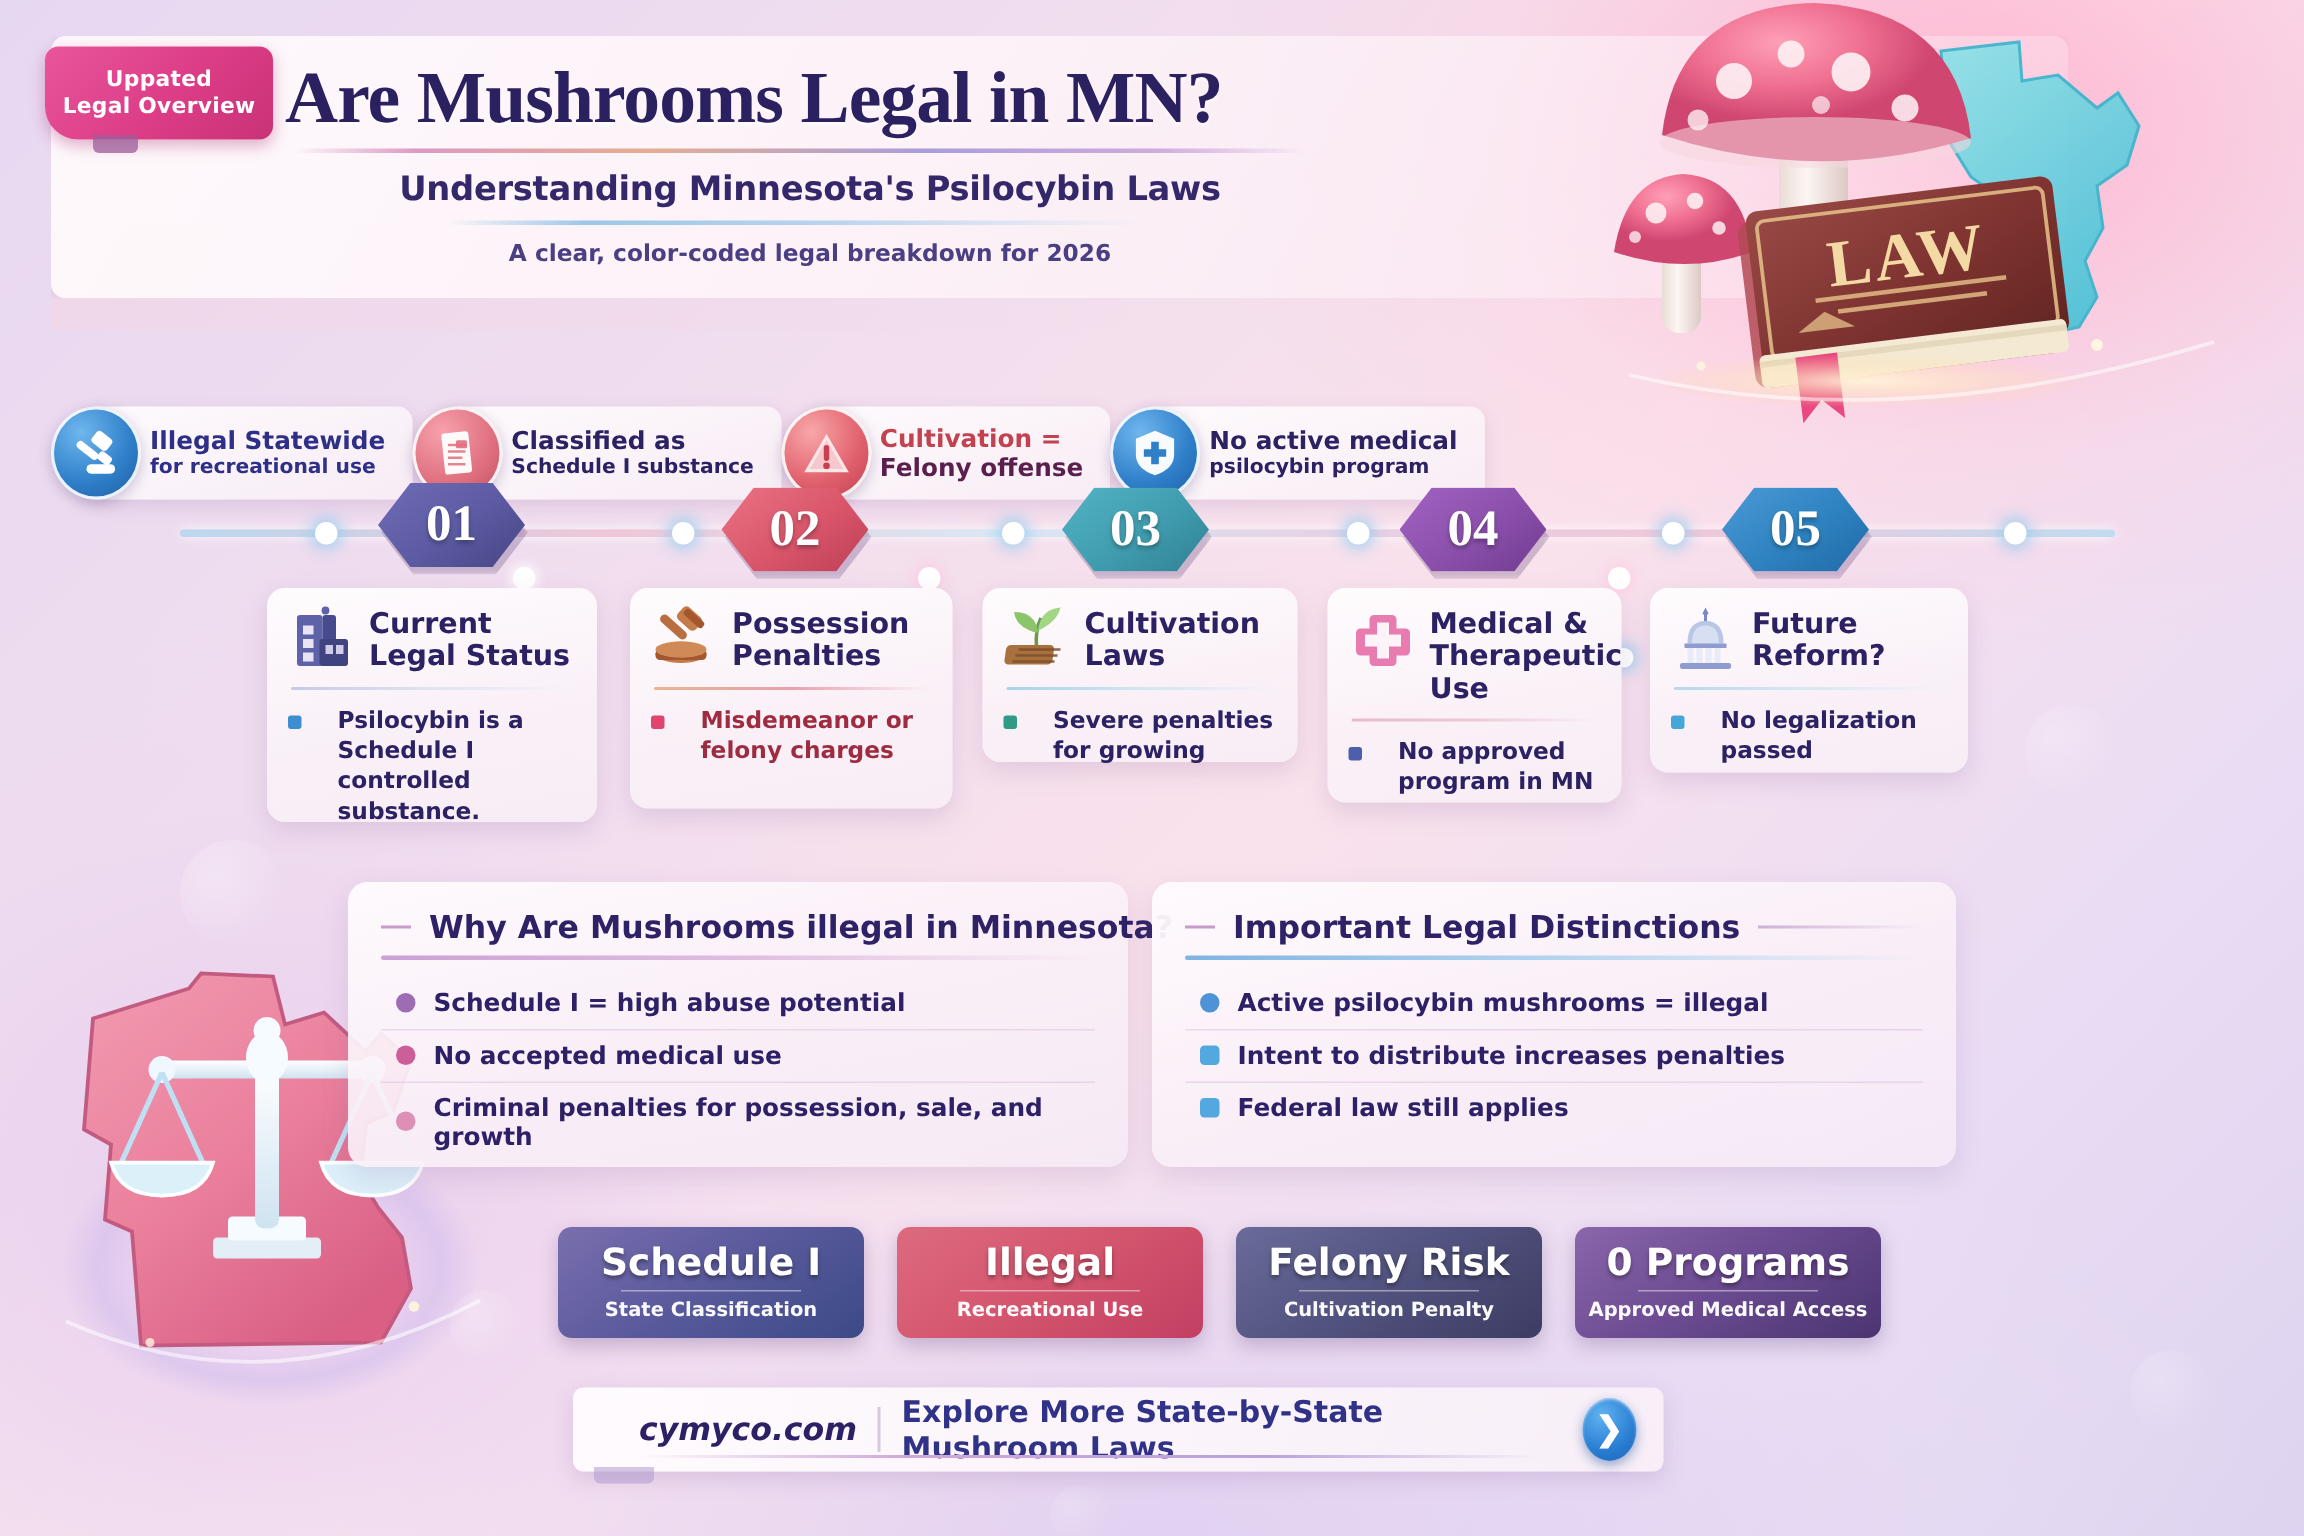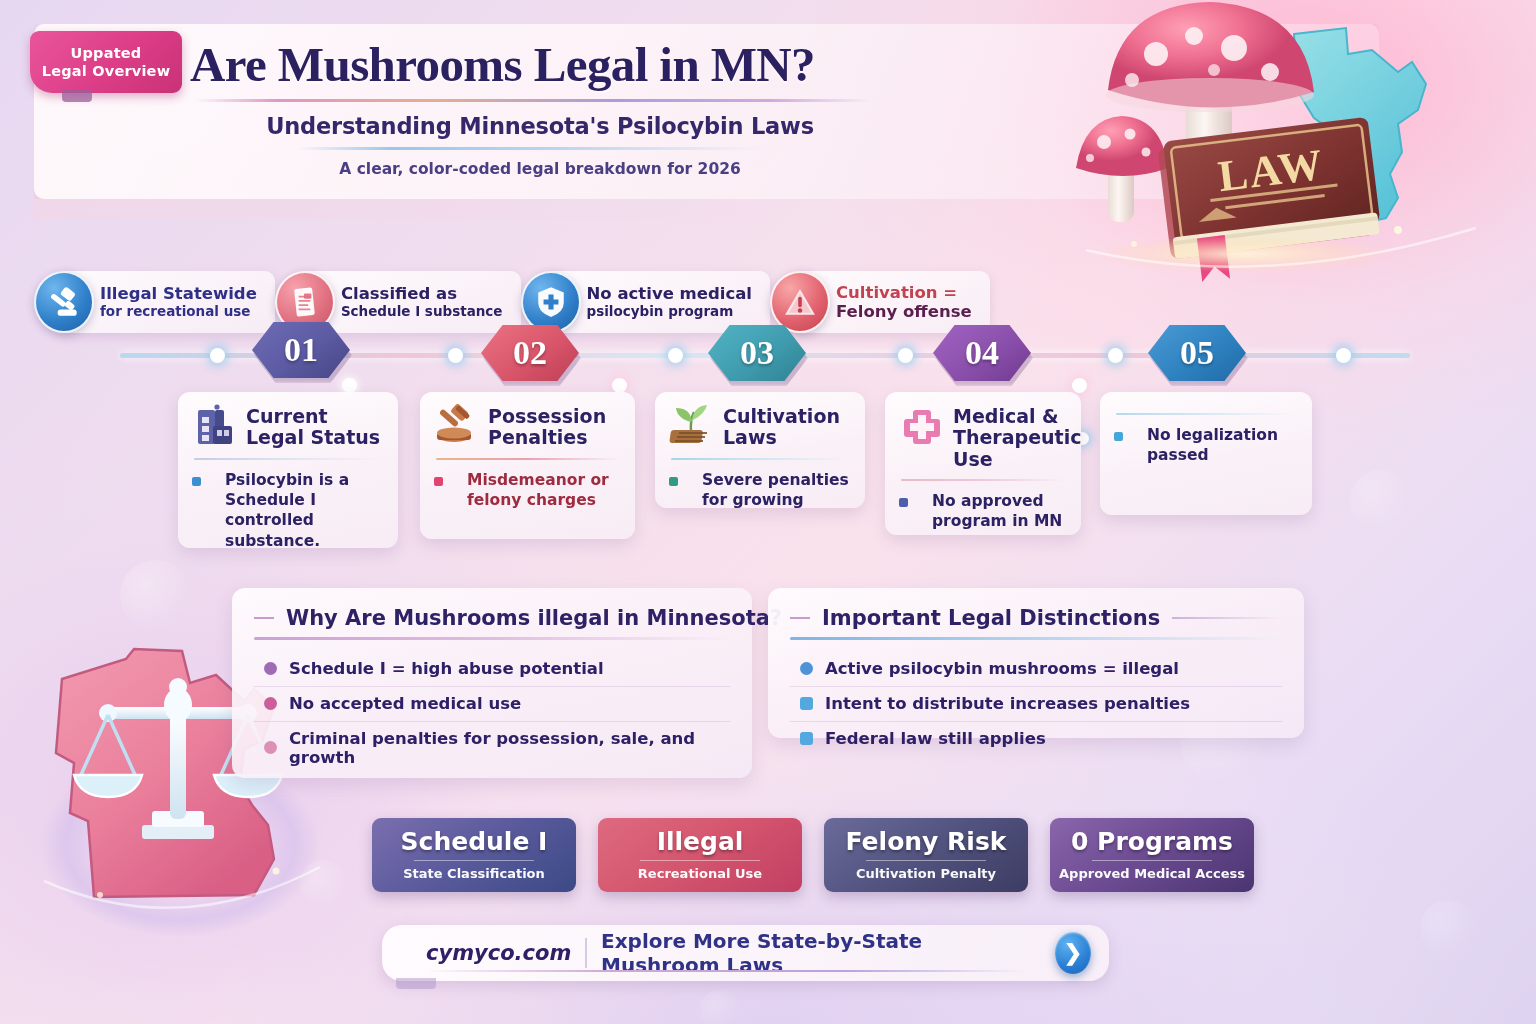--- a/index.html
+++ b/index.html
@@ -169,21 +169,21 @@
   }
   .stat-v { font-family:"DejaVu Sans", sans-serif; font-size: 25px; font-weight: 700; line-height:1;
             text-shadow: 0 2px 3px rgba(0,0,0,0.35); }
   .stat-sep { width: 120px; height: 1.5px; background: rgba(255,255,255,0.45); margin: 6px 0 5px 0; }
   .stat-l { font-family:"DejaVu Sans", sans-serif; font-size: 13px; font-weight: 700; opacity:.97; }
 
   
   .footer {
     position:absolute; left: 382px; top: 925px; width: 727px; height: 56px; z-index: 5;
     background: linear-gradient(100deg, rgba(255,252,254,0.97), rgba(249,240,248,0.93));
-    border-radius: 20px; box-shadow: 0 5px 14px rgba(140,105,160,0.22);
+    border-radius: 7px; box-shadow: 0 5px 14px rgba(140,105,160,0.22);
     display:flex; align-items:center; gap: 14px; padding: 0 18px 0 44px;
   }
   .footer::after{ content:""; position:absolute; left:14px; bottom:-8px; width:40px; height:11px;
      background:#b09ad0; opacity:.55; border-radius:0 0 4px 4px; z-index:-1;}
   .f-brand { font-family:"DejaVu Sans", sans-serif; font-size: 21px; font-weight: 700; color:#2d2166; font-style: italic; }
   .f-div { width: 2px; height: 30px; background: rgba(160,130,190,0.40); }
   .f-text { font-family:"DejaVu Sans", sans-serif; font-size: 20px; font-weight: 700; color:#2f3286; }
   .f-arrow {
     width: 42px; height: 42px; border-radius: 50%; margin-left:auto;
     background: radial-gradient(circle at 35% 28%, #60b2ef 0%, #2a7fd4 58%, #1b63b5 100%);
@@ -322,44 +322,44 @@
         <rect x="12" y="8" width="7" height="5" rx="1" fill="#e26d7e" opacity=".9"></rect>
       </svg>
     </div>
     <div class="pill-txt">
       <span class="pill-t1" style="color:#2b2163">Classified as</span>
       <span class="pill-t2" style="color:#2b2163">Schedule I substance</span>
     </div>
   </div>
 
   <div class="pill">
-    <div class="pill-ico" style="background:radial-gradient(circle at 32% 26%,#6fb6ee,#2f7fc9 58%,#1e5fa4 100%)">
-      <svg width="32" height="34" viewBox="0 0 28 32">
-        <path d="M14 2 L26 7 V17 Q26 26 14 30 Q2 26 2 17 V7 Z" fill="#fff" opacity=".96"></path>
-        <path d="M11.6 9 h4.8 v4.6 h4.6 v4.8 h-4.6 v4.6 h-4.8 v-4.6 h-4.6 v-4.8 h4.6 z" fill="#2f7fc9"></path>
-      </svg>
-    </div>
-    <div class="pill-txt">
-      <span class="pill-t1" style="color:#2b2163">No active medical</span>
-      <span class="pill-t2" style="color:#2b2163">psilocybin program</span>
-    </div>
-  </div>
-
-  <div class="pill">
     <div class="pill-ico" style="background:radial-gradient(circle at 32% 26%,#f8a7a7,#e1606e 58%,#c2414f 100%)">
       <svg width="34" height="32" viewBox="0 0 32 30">
         <path d="M16 3 L30 27 H2 Z" fill="#fbe6e8"></path>
         <path d="M16 7 L26.5 25 H5.5 Z" fill="#e4707c" opacity=".25"></path>
         <rect x="14.3" y="10" width="3.4" height="10" rx="1.7" fill="#c83f52"></rect>
         <circle cx="16" cy="23" r="2.1" fill="#c83f52"></circle>
       </svg>
     </div>
     <div class="pill-txt">
       <span class="pill-t1" style="color:#c2424f">Cultivation =</span>
       <span class="pill-t2" style="color:#5a1f4d;font-size:16.5px;font-weight:700">Felony offense</span>
+    </div>
+  </div>
+
+  <div class="pill">
+    <div class="pill-ico" style="background:radial-gradient(circle at 32% 26%,#6fb6ee,#2f7fc9 58%,#1e5fa4 100%)">
+      <svg width="32" height="34" viewBox="0 0 28 32">
+        <path d="M14 2 L26 7 V17 Q26 26 14 30 Q2 26 2 17 V7 Z" fill="#fff" opacity=".96"></path>
+        <path d="M11.6 9 h4.8 v4.6 h4.6 v4.8 h-4.6 v4.6 h-4.8 v-4.6 h-4.6 v-4.8 h4.6 z" fill="#2f7fc9"></path>
+      </svg>
+    </div>
+    <div class="pill-txt">
+      <span class="pill-t1" style="color:#2b2163">No active medical</span>
+      <span class="pill-t2" style="color:#2b2163">psilocybin program</span>
     </div>
   </div>
 </div>
 
 <div class="tl-line"></div>
 
 <div class="tl-dot" style="left:210px;top:348px"></div>
 <div class="tl-dot" style="left:448px;top:348px"></div>
 <div class="tl-dot" style="left:668px;top:348px"></div>
 <div class="tl-dot" style="left:898px;top:348px"></div>
@@ -472,20 +472,39 @@
     <span class="card-title">Medical &amp; Therapeutic Use</span>
   </div>
   <div class="card-rule" style="background:linear-gradient(90deg,#e9b9c9,#edc9d8,rgba(235,200,215,0))"></div>
   <div class="card-body">
     <span class="bullet" style="background:#4d5fa8;border-radius:2px"></span>
     <span class="card-text" style="color:#2b2163">No approved program in MN</span>
   </div>
 </div>
 
 <div class="card" style="left:1100px;top:392px;width:212px;height:123px">
+  <div class="card-head">
+    <span class="card-ico">
+      <svg width="46" height="46" viewBox="0 0 46 46">
+        <path d="M23 3 l2 4 l-2 2 l-2 -2 z" fill="#7b88c4"></path>
+        <rect x="22" y="8" width="2" height="5" fill="#7b88c4"></rect>
+        <path d="M11 27 Q11 12 23 12 Q35 12 35 27 Z" fill="#b9c6e6"></path>
+        <path d="M14 27 Q14 15 23 15 Q32 15 32 27 Z" fill="#d7e0f2"></path>
+        <rect x="9" y="27" width="28" height="3" fill="#8e9cd0"></rect>
+        <g fill="#e7ecf8">
+          <rect x="11" y="30" width="4" height="10"></rect>
+            <rect x="17" y="30" width="4" height="10"></rect>
+          <rect x="23" y="30" width="4" height="10"></rect>
+            <rect x="29" y="30" width="4" height="10"></rect>
+        </g>
+        <rect x="6" y="40" width="34" height="4" rx="1.5" fill="#8e9cd0"></rect>
+      </svg>
+    </span>
+    <span class="card-title">Future Reform?</span>
+  </div>
   <div class="card-rule" style="background:linear-gradient(90deg,#b9d8ec,#d7e8f4,rgba(210,232,244,0))"></div>
   <div class="card-body">
     <span class="bullet" style="background:#44a7d8;border-radius:2px"></span>
     <span class="card-text" style="color:#2b2163">No legalization passed</span>
   </div>
 </div>
 
 <div style="position:absolute;left:30px;top:645px;width:300px;height:300px;z-index:4">
   <svg width="300" height="300" viewBox="0 0 300 300">
     <defs>
@@ -542,21 +561,21 @@
   <div class="prow">
     <span class="pdot" style="background:#cc5f9a;border-radius:50%"></span>
     <span class="ptext">No accepted medical use</span>
   </div>
   <div class="prow">
     <span class="pdot" style="background:#dd8fb6;border-radius:50%"></span>
     <span class="ptext">Criminal penalties for possession, sale, and growth</span>
   </div>
 </div>
 
-<div class="panel" style="left:768px;top:588px;width:536px;height:150px">
+<div class="panel" style="left:768px;top:588px;width:536px;height:190px">
   <div class="panel-title">
     <span class="dash"></span>
     <span>Important Legal Distinctions</span>
     <span class="tail"></span>
   </div>
   <div class="panel-underline" style="background:linear-gradient(90deg,#7fb4e3,#b4d4ee,rgba(180,212,238,0))"></div>
 
   <div class="prow">
     <span class="pdot" style="background:#4d93d6;border-radius:50%"></span>
     <span class="ptext">Active psilocybin mushrooms = illegal</span>

